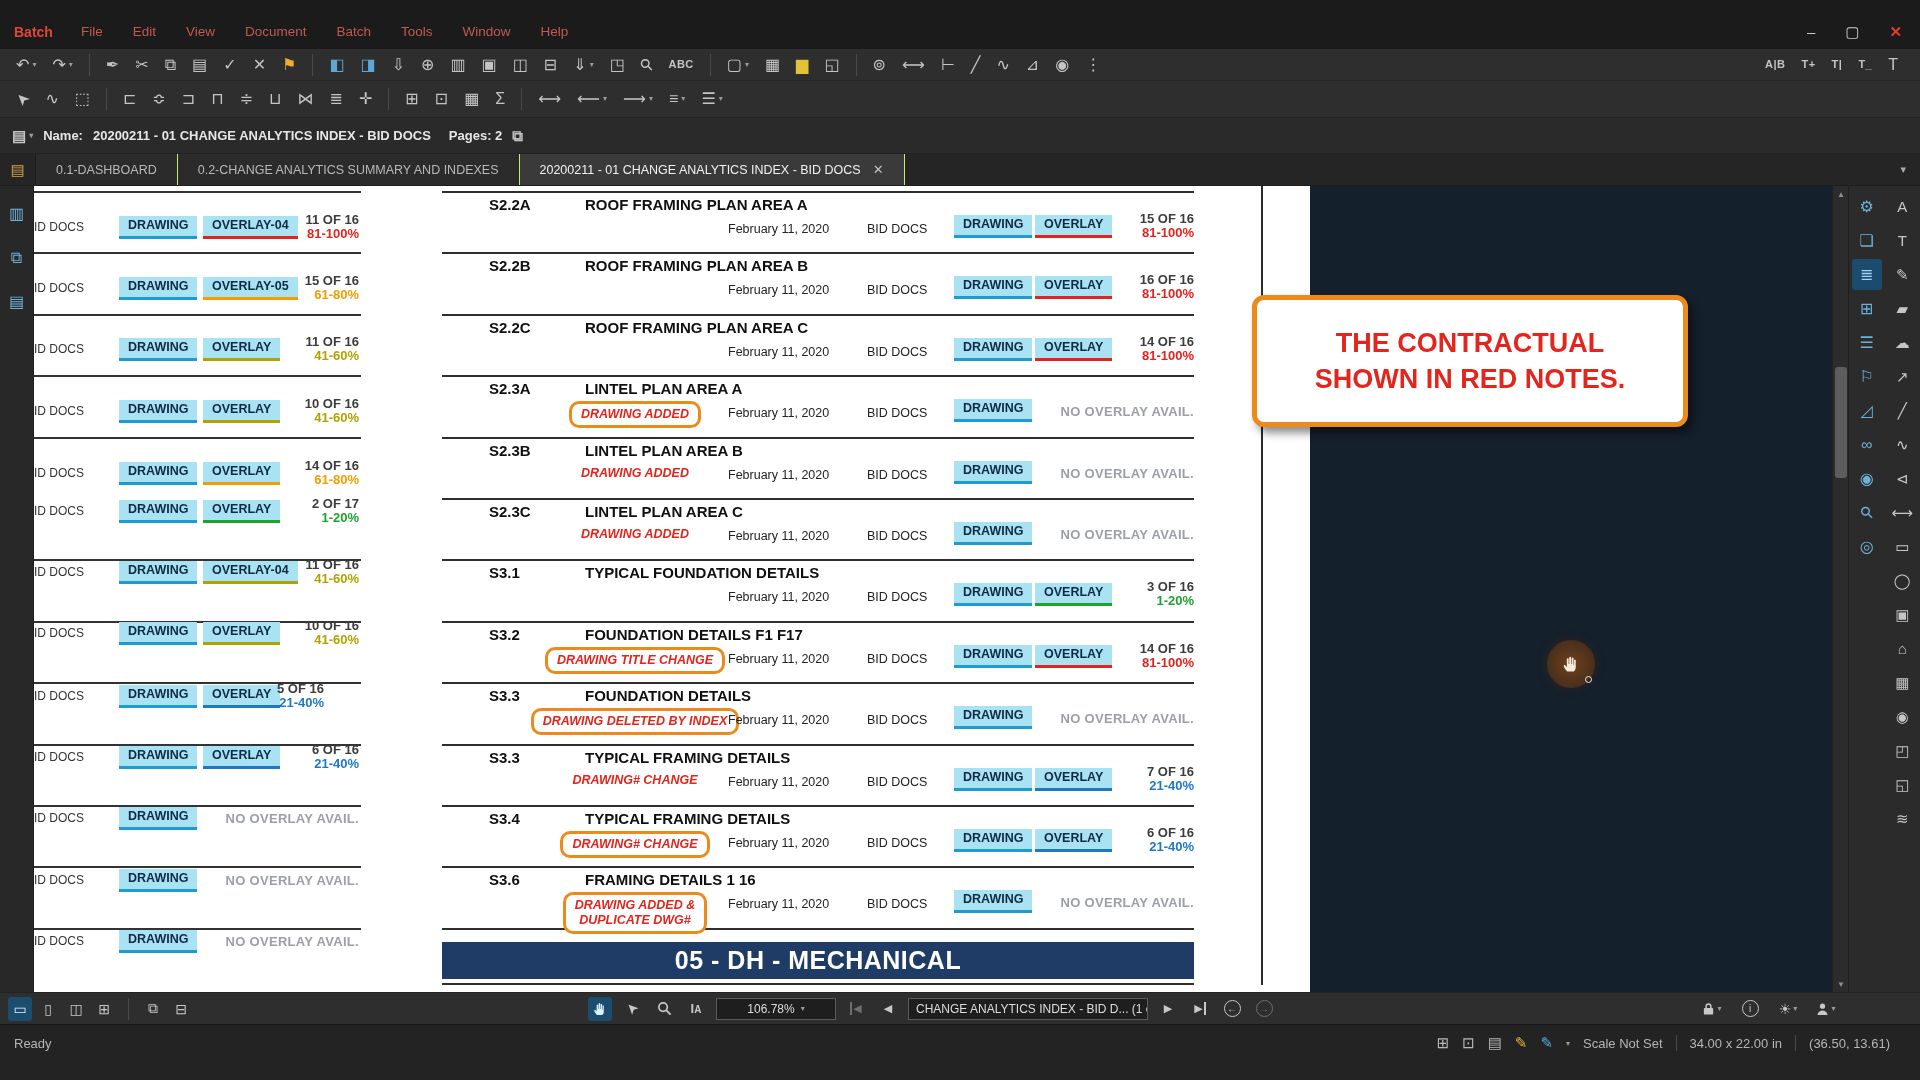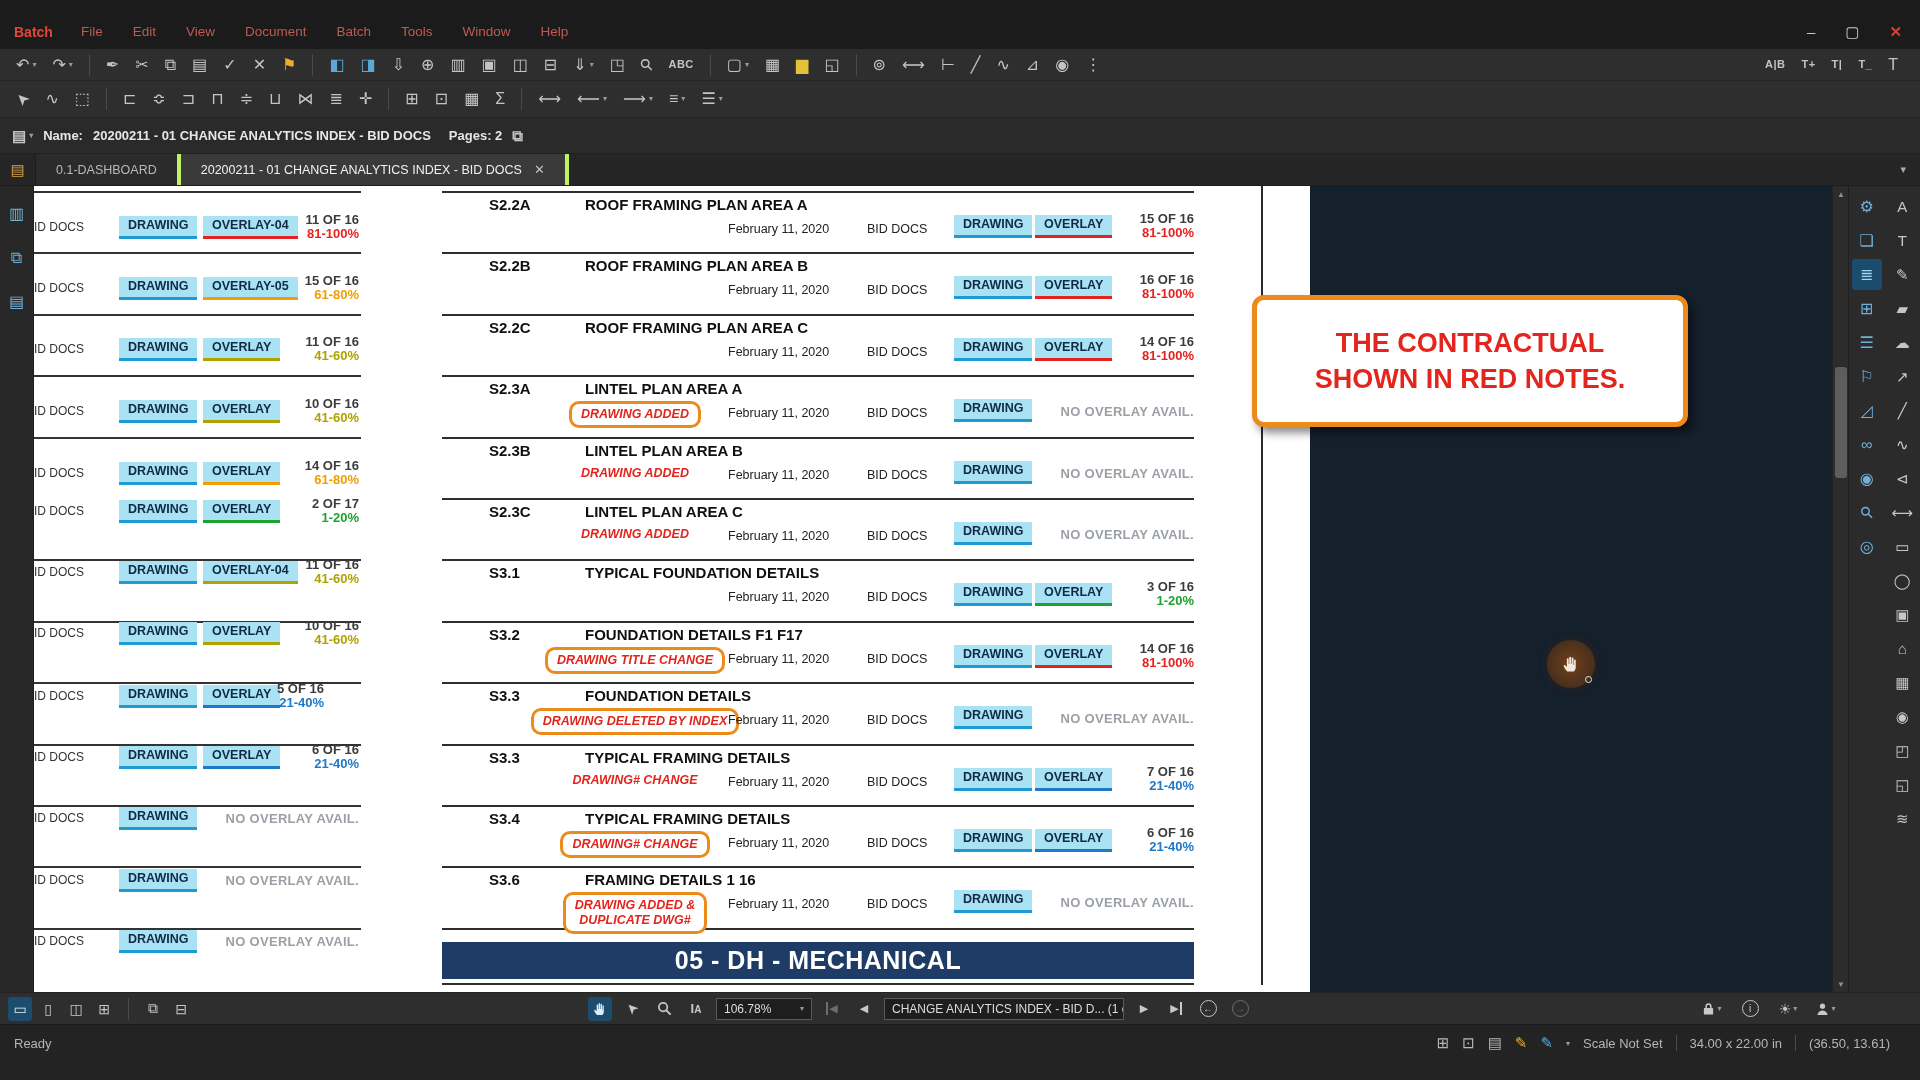--- a/index.html
+++ b/index.html
@@ -28,21 +28,21 @@
 
   
   .namebar{height:36px;background:#2a2a2a;display:flex;align-items:center;gap:10px;padding:0 12px;border-bottom:1px solid #222;color:#e6e6e6;font-size:13px;font-weight:bold;}
   .nb-ic{display:inline-flex;align-items:center;gap:3px;color:#c4c4c4;font-size:15px;}
   .nb-pages{margin-left:8px;}
 
   
   .tabbar{height:32px;background:#252525;display:flex;align-items:stretch;border-bottom:1px solid #1e1e1e;}
   .tabstrip-icon{width:36px;display:flex;align-items:center;justify-content:center;color:#d8a44a;font-size:15px;border-right:1px solid #1c1c1c;}
   .tabs{display:flex;align-items:stretch;}
-  .tab{display:flex;align-items:center;gap:12px;padding:0 20px;color:#b8b8b8;font-size:12.5px;border-right:4px solid #bef264;background:#2b2b2b;white-space:nowrap;cursor:default;}
+  .tab{display:flex;align-items:center;gap:12px;padding:0 20px;color:#b8b8b8;font-size:12.5px;border-right:1px solid #bef264;background:#2b2b2b;white-space:nowrap;cursor:default;}
   .tab.active{background:#3a3a3a;color:#f0f0f0;}
   .tab .close{color:#c0c0c0;font-size:13px;}
   .tab-chevron{margin-left:auto;align-self:center;color:#aaa;font-size:11px;padding:0 14px;}
 
   
   .main{flex:1;display:flex;min-height:0;position:relative;}
   .left-rail{width:34px;background:#282828;border-right:1px solid #1f1f1f;display:flex;flex-direction:column;align-items:center;padding-top:12px;gap:10px;}
   .left-rail .rail-ic{color:#6fb0d8;font-size:16px;}
   .canvas{flex:1;position:relative;background:var(--navy,#15202d);overflow:hidden;}
   .page{position:absolute;left:0;top:0;width:1276px;height:100%;background:#ffffff;overflow:hidden;}
@@ -85,21 +85,21 @@
   
   .bottombar{height:32px;background:#2e2e2e;border-top:1px solid #232323;position:relative;display:flex;align-items:center;flex:0 0 auto;}
   .bb-left{display:flex;align-items:center;margin-left:8px;gap:4px;}
   .bb-center{position:absolute;left:588px;display:flex;align-items:center;gap:8px;}
   .bb-right{position:absolute;right:82px;display:flex;align-items:center;gap:14px;}
   .bb-ic{min-width:24px;height:24px;display:inline-flex;align-items:center;justify-content:center;gap:2px;color:#c8c8c8;font-size:14px;border-radius:3px;padding:0 2px;cursor:default;}
   .bb-ic.active{background:#1d4d6e;color:#dcEFF8;}
   .bb-ic.dim{color:#6e6e6e;}
   .bb-ic .g{display:inline-block;}
   .field{height:22px;background:#1e1e1e;border:1px solid #5a5a5a;color:#ddd;font-size:12px;display:flex;align-items:center;padding:0 7px;gap:6px;white-space:nowrap;}
-  .field.zoom{width:96px;justify-content:space-between;}
+  .field.zoom{width:120px;justify-content:center;}
   .field.pagefield{width:240px;overflow:hidden;}
   .circ{width:17px;height:17px;border:1.5px solid currentColor;border-radius:50%;display:inline-flex;align-items:center;justify-content:center;font-size:10px;font-style:normal;}
   .navg.first{border-left:2px solid currentColor;padding-left:1px;}
   .navg.last{border-right:2px solid currentColor;padding-right:1px;}
 
   
   .statusbar{height:56px;background:#232323;border-top:1px solid #1a1a1a;position:relative;color:#b5b5b5;font-size:13px;flex:0 0 auto;}
   .sb-left{position:absolute;left:14px;top:0;height:36px;display:flex;align-items:center;}
   .sb-right{position:absolute;right:30px;top:0;height:36px;display:flex;align-items:center;gap:13px;}
   .sb-ic{font-size:15px;color:#b9b9b9;cursor:default;}
@@ -344,20 +344,23 @@
     <span class="nb-ic">
         <span class="g">⧉</span>
       </span>
   </div>
 
   <div class="tabbar">
     <span class="tabstrip-icon">▤</span>
     <div class="tabs">
         <div class="tab">
           <span class="tab-label">0.1-DASHBOARD</span>
+        </div>
+        <div class="tab">
+          <span class="tab-label">0.2-CHANGE ANALYTICS SUMMARY AND INDEXES</span>
         </div>
         <div class="tab active">
           <span class="tab-label">20200211 - 01 CHANGE ANALYTICS INDEX - BID DOCS</span>
           <span class="close">✕</span>
         </div>
       </div>
     <span class="tab-chevron">▾</span>
   </div>
 
   <div class="main">

